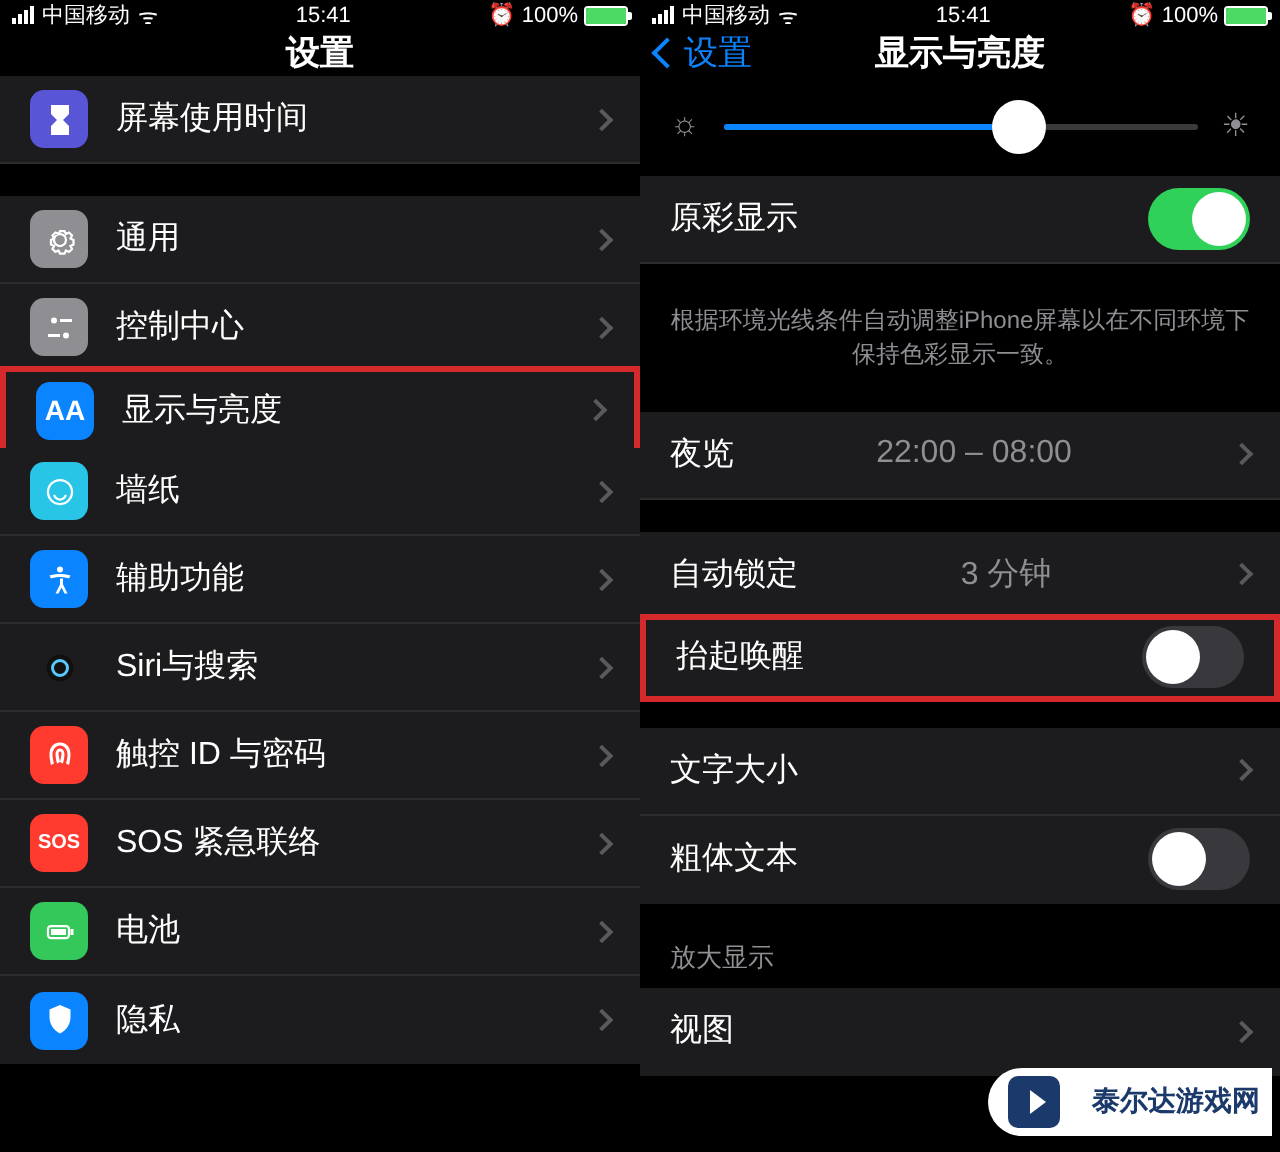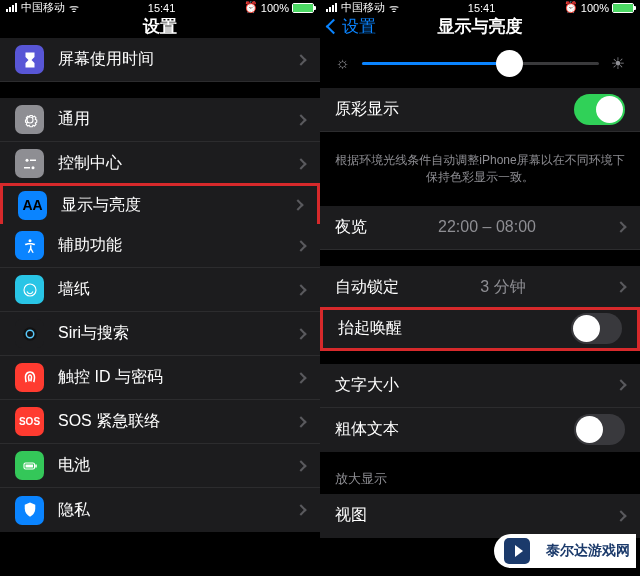--- a/index.html
+++ b/index.html
@@ -18,21 +18,21 @@
 .back{position:absolute;left:8px;color:#0a84ff;font-size:17px;font-weight:400;display:flex;align-items:center}
 .back::before{content:"";display:inline-block;width:9px;height:9px;border-left:2px solid #0a84ff;border-bottom:2px solid #0a84ff;transform:rotate(45deg);margin-right:3px}
 .list{flex:1;display:flex;flex-direction:column}
 .spacer{height:16px;background:#000}
 .row{height:44px;background:#1c1c1e;display:flex;align-items:center;padding:12px 15px;color:#fff;font-size:16px;position:relative;border-bottom:0.5px solid #2c2c2e}
 .row:last-child{border-bottom:none}
 .chev{margin-left:auto;width:8px;height:8px;border-right:2px solid #5a5a5e;border-top:2px solid #5a5a5e;transform:rotate(45deg)}
 .val{margin-left:auto;color:#8e8e93;font-size:16px;margin-right:10px}
 .icon{width:29px;height:29px;border-radius:7px;margin-right:14px;display:flex;align-items:center;justify-content:center;flex-shrink:0}
 .icon svg{width:18px;height:18px;fill:#fff}
-.i-hourglass{background:#5856d6}.i-gear{background:#8e8e93}.i-ctrl{background:#8e8e93}.i-aa{background:#0a84ff;color:#000000;font-size:14px;font-weight:600}
+.i-hourglass{background:#5856d6}.i-gear{background:#8e8e93}.i-ctrl{background:#8e8e93}.i-aa{background:#0a84ff;color:#ffffff;font-size:14px;font-weight:600}
 .i-access{background:#0a84ff}.i-wall{background:#29c5e6}.i-siri{background:#1c1c1e}.i-touch{background:#ff3b30}
 .i-sos{background:#ff3b30;font-size:10px;color:#fff;font-weight:700}.i-batt{background:#34c759}.i-priv{background:#0a84ff}
 .hl{border:3px solid #d6292b;margin:-3px 0}
 .slider-row{height:50px;background:#000;display:flex;align-items:center;padding:0 15px;gap:12px}
 .sun{color:#8e8e93;font-size:16px}
 .slider{flex:1;height:3px;background:#3a3a3c;border-radius:2px;position:relative}
 .sfill{position:absolute;left:0;top:0;height:100%;background:#0a84ff;border-radius:2px}
 .sthumb{position:absolute;top:-12px;width:27px;height:27px;background:#fff;border-radius:50%}
 .toggle{margin-left:auto;width:51px;height:31px;border-radius:16px;position:relative;cursor:pointer}
 .toggle.on{background:#30d158}.toggle.off{background:#39393d}
@@ -100,37 +100,37 @@
         </div>
         <span>控制中心</span>
         <div class="chev"></div>
       </div>
       <div class="row hl">
         <div class="icon i-aa">AA</div>
         <span>显示与亮度</span>
         <div class="chev"></div>
       </div>
       <div class="row">
+        <div class="icon i-wall">
+          <svg viewBox="0 0 24 24">
+            <circle cx="12" cy="12" r="8" fill="none" stroke="#fff" stroke-width="1.5"></circle>
+            <path d="M8 14c1 2 3 3 4 3s3-1 4-3" fill="none" stroke="#fff" stroke-width="1.5"></path>
+          </svg>
+        </div>
+        <span>墙纸</span>
+        <div class="chev"></div>
+      </div>
+      <div class="row">
         <div class="icon i-access">
           <svg viewBox="0 0 24 24">
             <circle cx="12" cy="5" r="2"></circle>
             <path d="M12 8c-4 0-7 1-7 1l1 2s3-1 6-1 6 1 6 1l1-2s-3-1-7-1zm0 3v4l-3 6h2l2-4 2 4h2l-3-6v-4z"></path>
           </svg>
         </div>
         <span>辅助功能</span>
-        <div class="chev"></div>
-      </div>
-      <div class="row">
-        <div class="icon i-wall">
-          <svg viewBox="0 0 24 24">
-            <circle cx="12" cy="12" r="8" fill="none" stroke="#fff" stroke-width="1.5"></circle>
-            <path d="M8 14c1 2 3 3 4 3s3-1 4-3" fill="none" stroke="#fff" stroke-width="1.5"></path>
-          </svg>
-        </div>
-        <span>墙纸</span>
         <div class="chev"></div>
       </div>
       <div class="row">
         <div class="icon i-siri">
           <svg viewBox="0 0 24 24">
             <circle cx="12" cy="12" r="9" fill="#111"></circle>
             <circle cx="12" cy="12" r="5" fill="none" stroke="#5ac8fa" stroke-width="2"></circle>
           </svg>
         </div>
         <span>Siri与搜索</span>

